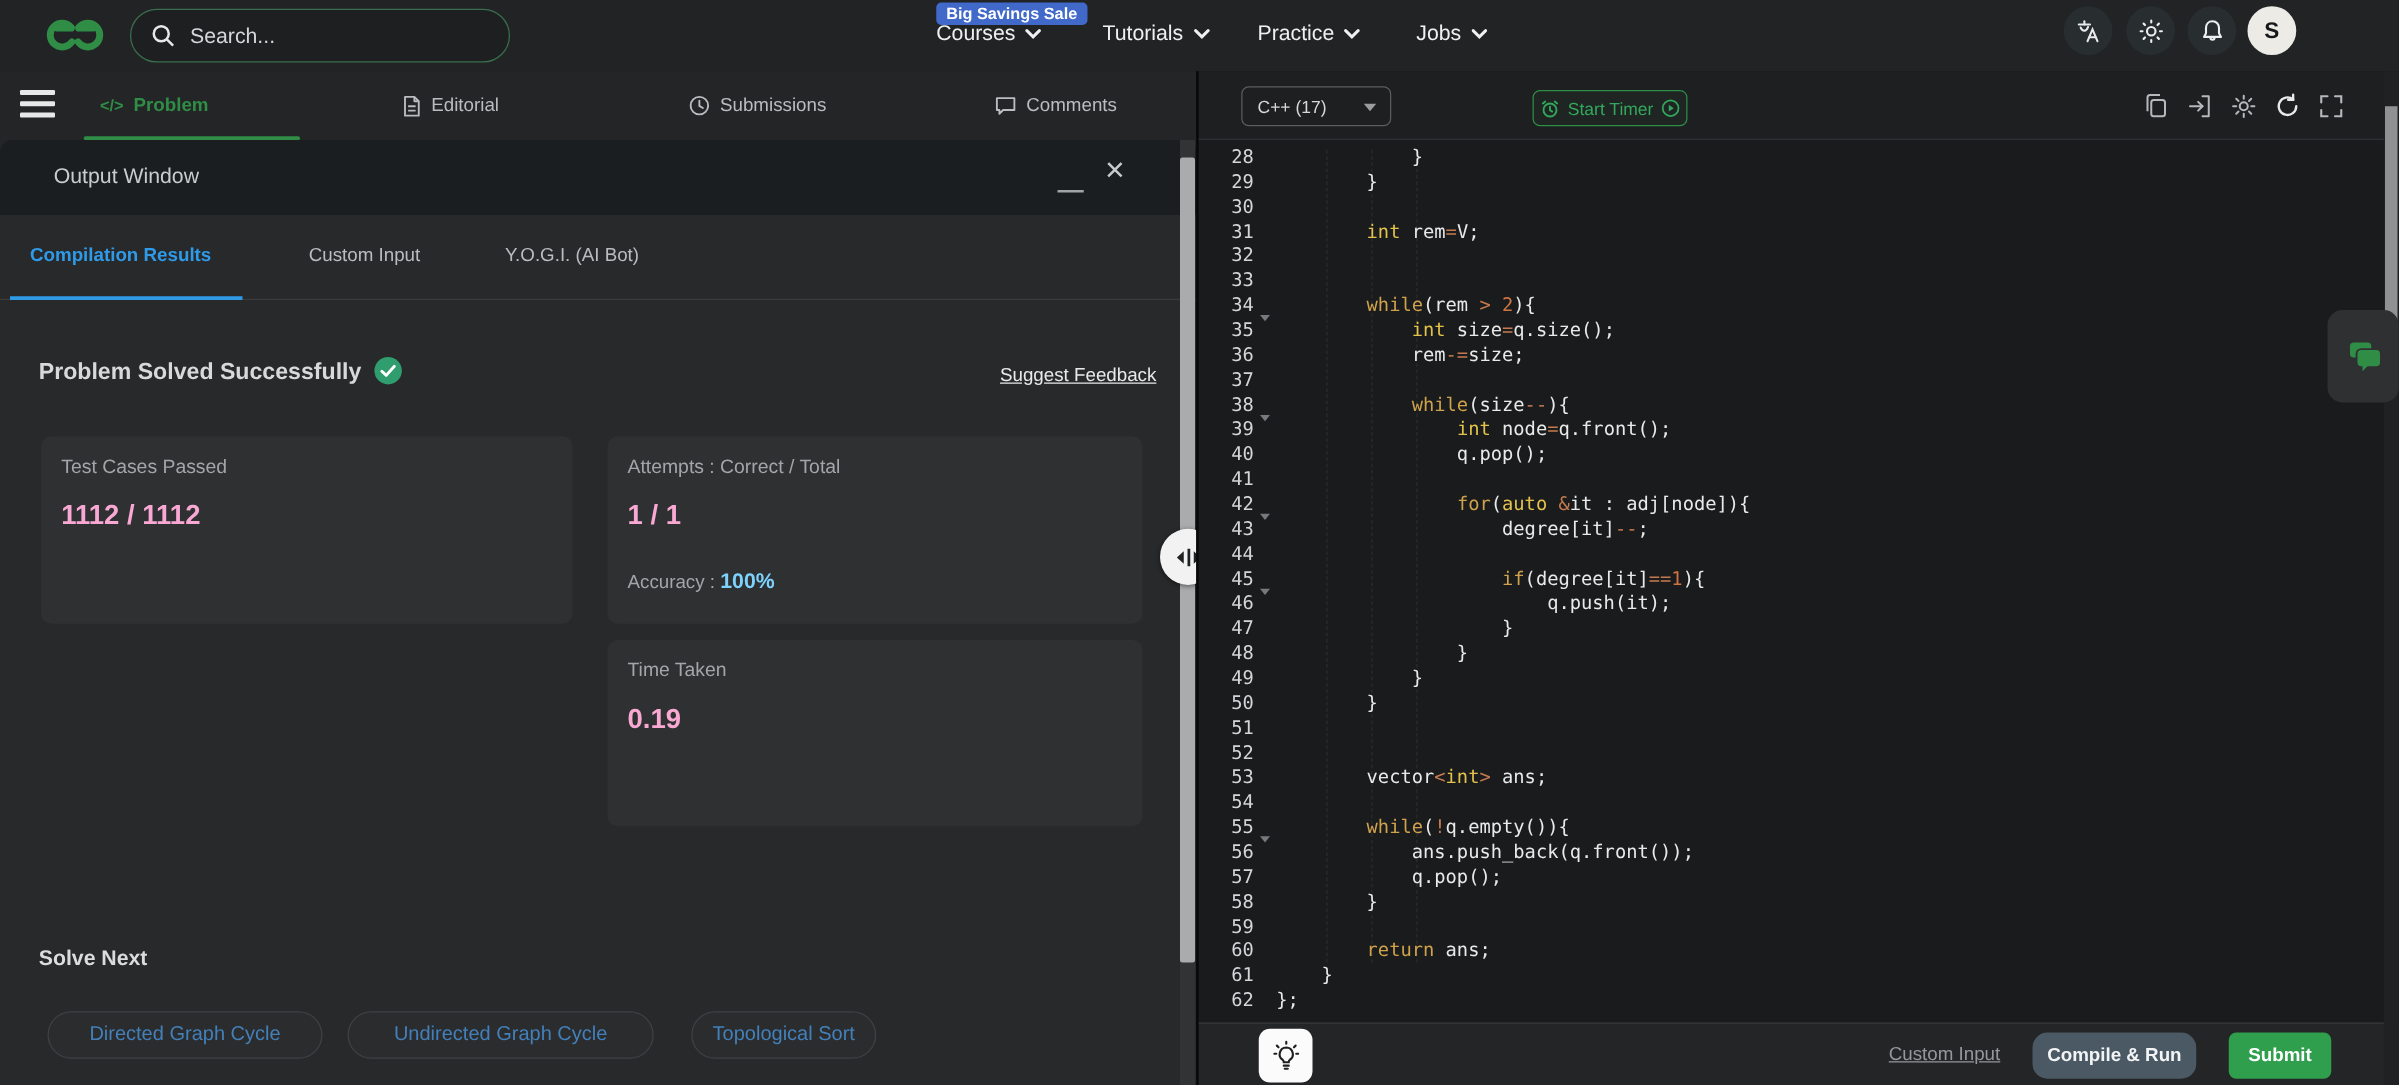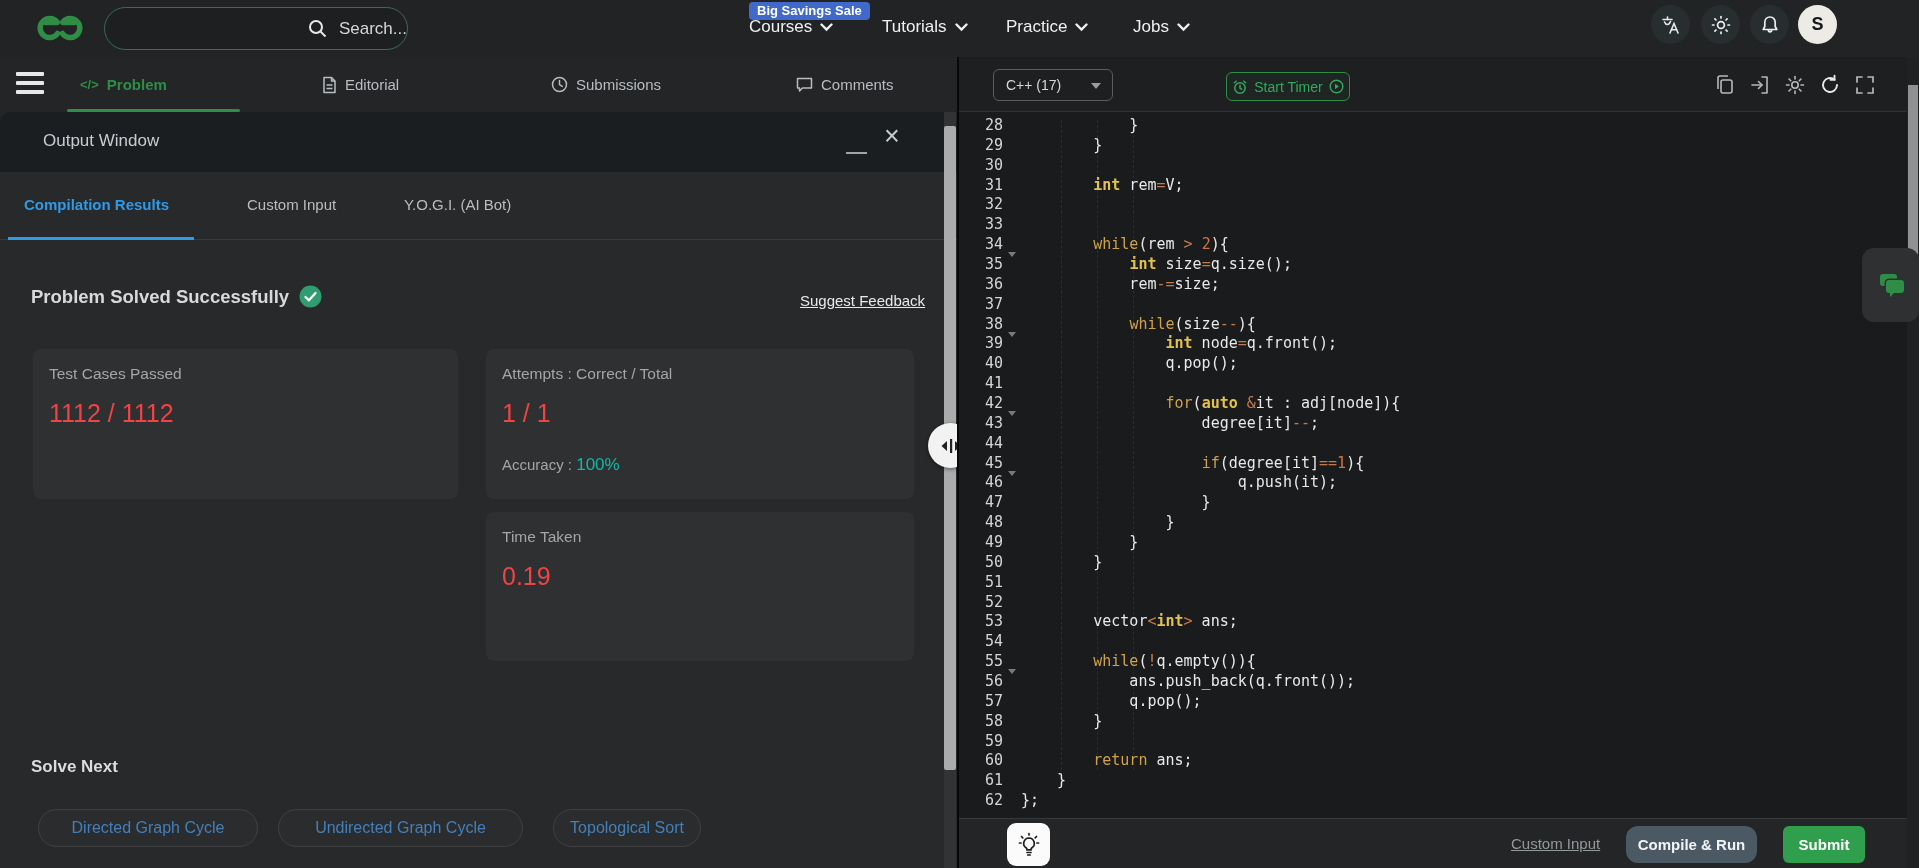--- a/index.html
+++ b/index.html
@@ -3,21 +3,21 @@
 <meta charset="utf-8">
 <style>
   * { margin:0; padding:0; box-sizing:border-box; }
   html,body { width:1919px; height:868px; overflow:hidden; background:#1a1b1d;
     font-family:"Liberation Sans", sans-serif; }
 
   
   #navbar { position:absolute; left:0; top:0; width:1919px; height:57px; background:#212325; }
   #gfg-logo { position:absolute; left:34px; top:12px; }
   #search-box { position:absolute; left:104px; top:7px; width:304px; height:43px;
-    border:1px solid #3b6e4f; border-radius:22px; background:#1d1f20; display:flex; align-items:center;justify-content:flex-end; }
+    border:1px solid #3b6e4f; border-radius:22px; background:#1d1f20; display:flex; align-items:center; }
   #search-box svg { margin-left:16px; }
   #search-box .ph { color:#d3d7da; font-size:17px; margin-left:12px; }
   .nav-item { position:absolute; top:17px; color:#eef0f1; font-size:17px; font-weight:500;
     display:flex; align-items:center; gap:8px; cursor:pointer; }
   .nav-badge { position:absolute; left:749px; top:2px; background:var(--badge_blue,#4169c9);
     color:#fff; font-size:13px; font-weight:700; padding:1px 8px 2px; border-radius:4px; }
   .nav-circle { position:absolute; top:5px; width:39px; height:39px; border-radius:50%;
     background:#282d30; display:flex; align-items:center; justify-content:center; cursor:pointer; }
   #avatar { background:#edebe5; color:#16191c; font-weight:700; font-size:18px; }
 
@@ -46,23 +46,23 @@
   .mtab.active { color:var(--tab_blue,#2e9ae8); font-weight:700; }
   #mtab-underline { position:absolute; left:8px; top:65px; width:186px; height:3px; background:var(--tab_blue,#2e9ae8); }
 
   #status-row { position:absolute; left:31px; top:173px; display:flex; align-items:center; gap:10px; }
   #status-text { font-size:18.5px; font-weight:700; color:#d9d9d9; }
   #feedback-link { position:absolute; left:800px; top:180px; font-size:15px; color:#e9e9e9;
     text-decoration:underline; cursor:pointer; }
 
   .card { position:absolute; background:#2f3032; border-radius:8px; }
   .card .lbl { position:absolute; left:16px; top:16px; font-size:15.5px; color:#a3a6a8; display:flex; gap:8px; align-items:center;}
-  .card .val { position:absolute; left:16px; top:50px; font-size:25px; font-weight:400; color:#ef4444; }
+  .card .val { position:absolute; left:16px; top:50px; font-size:22px; font-weight:700; color:#f9a8d4; }
   .card .sub { position:absolute; left:16px; top:106px; font-size:15px; color:#a3a6a8; }
-  .card .sub b { color:#14b8a6; font-size:17px; font-weight:400; }
+  .card .sub b { color:#7dd3fc; font-size:17px; font-weight:700; }
   .info-dot { width:17px; height:17px; border-radius:50%; background:#b9bcbe; color:#2a2b2d;
     font-size:11px; font-weight:700; display:inline-flex; align-items:center; justify-content:center; cursor:pointer; }
   .up-arrow { color:var(--score_green,#2ea04f); font-weight:700; font-size:16px; }
 
   #solve-heading, #stay-heading { position:absolute; left:31px; font-size:17px; font-weight:700; color:#dcdcdc; }
   .pill { position:absolute; top:697px; height:38px; border:1px solid #3f4144; border-radius:19px;
     background:#2b2c2e; color:var(--pill_blue,#4380ba); font-size:16px; display:flex;
     align-items:center; justify-content:center; cursor:pointer; }
 
   #lscroll { position:absolute; left:944px; top:55px; width:12px; height:756px; background:#323335; }
@@ -85,21 +85,21 @@
   .tool-icon { position:absolute; top:17px; width:22px; height:22px; cursor:pointer; }
 
   #code-area { position:absolute; left:0; top:55px; width:962px; height:706px; background:#1a1b1d;
     font-family:"DejaVu Sans Mono", monospace; font-size:15px; }
   .cl { height:19.87px; display:flex; align-items:center; }
   .ln { width:44px; text-align:right; color:#d3d5d7; flex:0 0 44px; }
   .fold { width:18px; flex:0 0 18px; position:relative; }
   .fold.has::after { content:""; position:absolute; left:5px; top:8px; width:0; height:0;
     border-left:4.5px solid transparent; border-right:4.5px solid transparent; border-top:5.5px solid #777a7c; }
   .ct { white-space:pre; color:#e9e9e9; }
-  .tk-p { color:#e9e9e9; } .tk-k { color:var(--code_keyword,#e3c24c);font-weight:bold; }
+  .tk-p { color:#e9e9e9; } .tk-k { color:var(--code_keyword,#e3c24c); }
   .tk-w { color:var(--code_keyword2,#cfa24b); } .tk-n { color:var(--code_number,#cf7342); }
   .tk-o { color:var(--code_operator,#c47a4e); }
   .guide { position:absolute; top:8px; height:650px; width:0; border-left:1px dashed #2b2c2e; }
 
   #escroll { position:absolute; right:0; top:0; width:12px; height:811px; background:#202123; }
   #escroll .thumb { position:absolute; left:1px; top:28px; width:10px; height:228px; background:#8f9193; }
 
   #efooter { position:absolute; left:0; top:761px; width:962px; height:50px; background:#232526; border-top:1px solid #38393b; }
   #bulb-btn { position:absolute; left:48px; top:4px; width:43px; height:43px; background:#fbfbfb;
     border-radius:9px; display:flex; align-items:center; justify-content:center; cursor:pointer; }

